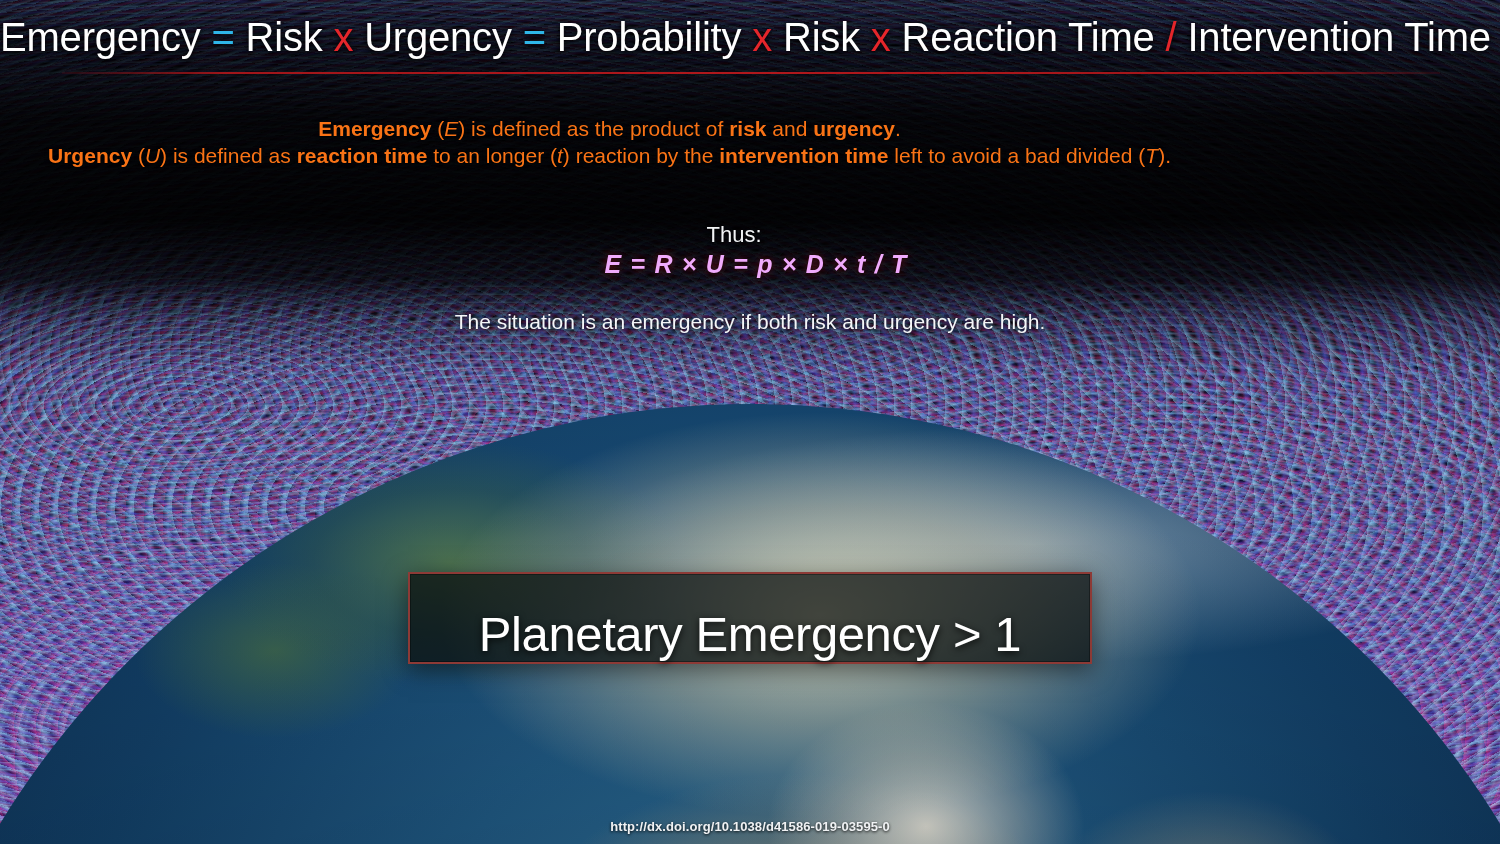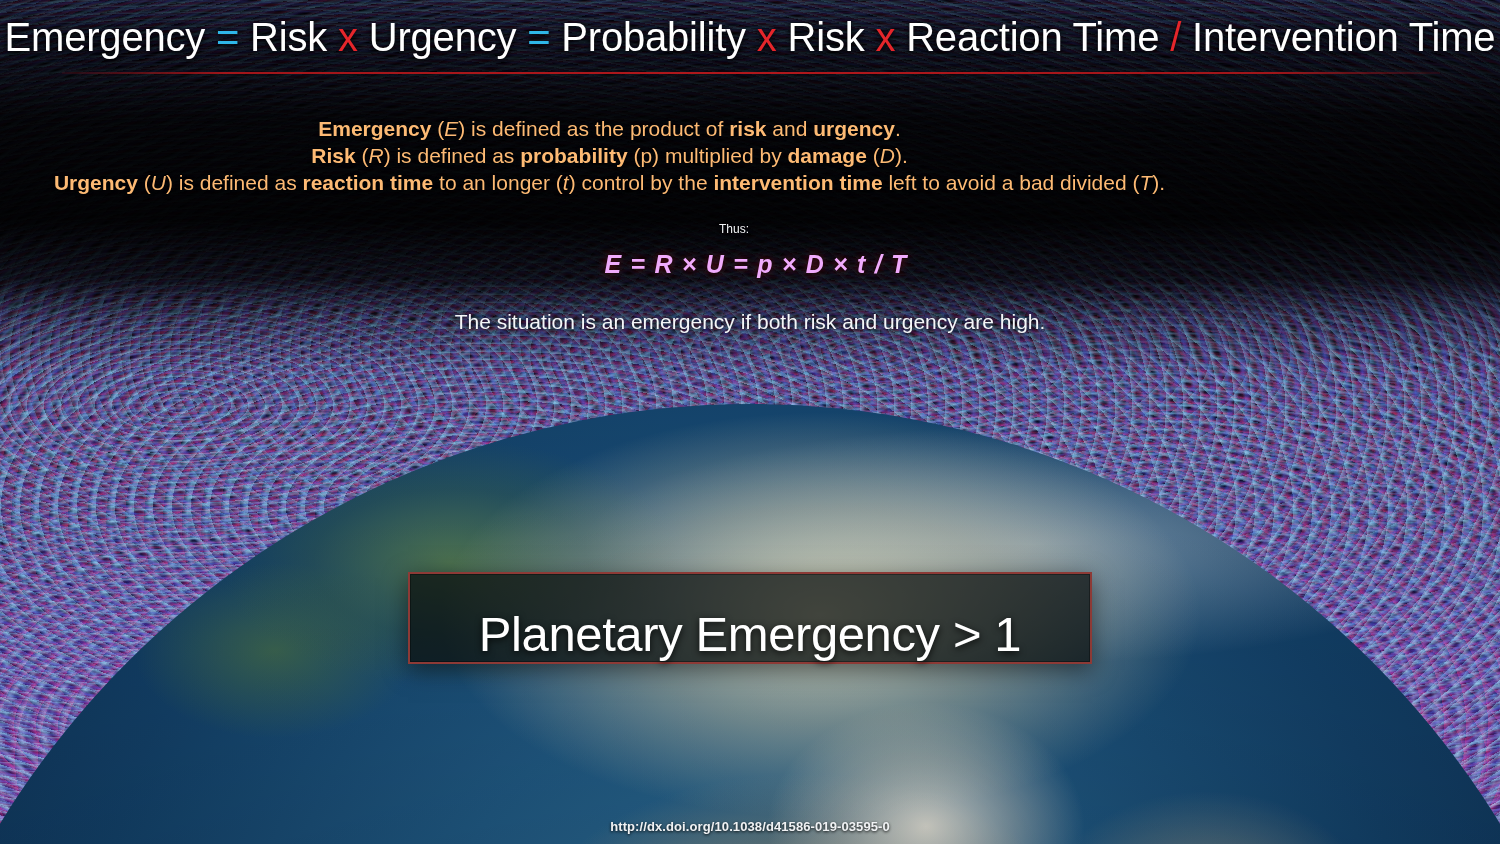--- a/index.html
+++ b/index.html
@@ -140,21 +140,20 @@
     border-radius: 50%;
     background: linear-gradient(to bottom, rgba(0,0,0,0) 0%, rgba(0,0,0,.12) 30%, rgba(0,0,0,.45) 70%, rgba(0,0,0,.8) 100%);
   }
 
   
   #title {
     position: absolute;
     left: 0;
     top: 14px;
     width: 1500px;
-    text-align: center;
     font-size: 40px;
     line-height: 1.15;
     color: #ffffff;
     letter-spacing: -.2px;
     text-shadow: 0 1px 5px rgba(0,0,0,.95), 0 0 16px rgba(0,0,0,.9);
     white-space: nowrap;
   }
   #title .op-eq  { color: #2fb7e8; }
   #title .op-x   { color: #e5262b; }
   #title .op-div { color: #e5262b; }
@@ -168,38 +167,38 @@
     background: linear-gradient(to right, rgba(140,18,22,.15), rgba(168,22,26,.95) 12%, rgba(176,24,28,1) 50%, rgba(168,22,26,.95) 88%, rgba(140,18,22,.15));
   }
 
   
   #defs {
     position: absolute;
     left: 0;
     top: 115px;
     width: 1219px;
     text-align: center;
-    color: #fdba74;
+    color: #f97316;
     font-size: 21px;
     line-height: 27px;
     text-shadow: 0 1px 4px rgba(0,0,0,.95);
   }
   #defs .ln { display: block; white-space: nowrap; }
   b { font-weight: 700; }
   i { font-style: italic; }
 
   
   #thus {
     position: absolute;
     left: 0;
     top: 222px;
     width: 1468px;
     text-align: center;
     color: #f2f4f6;
-    font-size: 12px;
+    font-size: 22px;
     text-shadow: 0 1px 4px rgba(0,0,0,.95);
   }
   #formula {
     position: absolute;
     left: 0;
     top: 250px;
     width: 1500px;
     text-align: center;
     color: #f0abfc;
     font-size: 25px;
@@ -302,39 +301,29 @@
 
     <span class="ln">
       <b>Emergency</b>
       (<i>E</i>)
       <span>is defined as the product of</span>
       <b>risk</b>
       <span>and</span>
       <b>urgency</b><span>.</span>
     </span>
 
-    <span class="ln">
-      <b>Risk</b>
-      (<i>R</i>)
-      <span>is defined as</span>
-      <b>probability</b>
-      <span>(p)</span>
-      <span>multiplied by</span>
-      <b>damage</b>
-      (<i>D</i>)<span>.</span>
-    </span>
 
     <span class="ln">
       <b>Urgency</b>
       (<i>U</i>)
       <span>is defined as</span>
       <b>reaction time</b>
       <span>to an longer</span>
       (<i>t</i>)
-      <span>control by the</span>
+      <span>reaction by the</span>
       <b>intervention time</b>
       <span>left to avoid a bad divided</span>
       (<i>T</i>)<span>.</span>
     </span>
 
   </div>
 
   <div id="thus">Thus:</div>
   <div id="formula">E = R × U = p × D × t / T</div>
 

